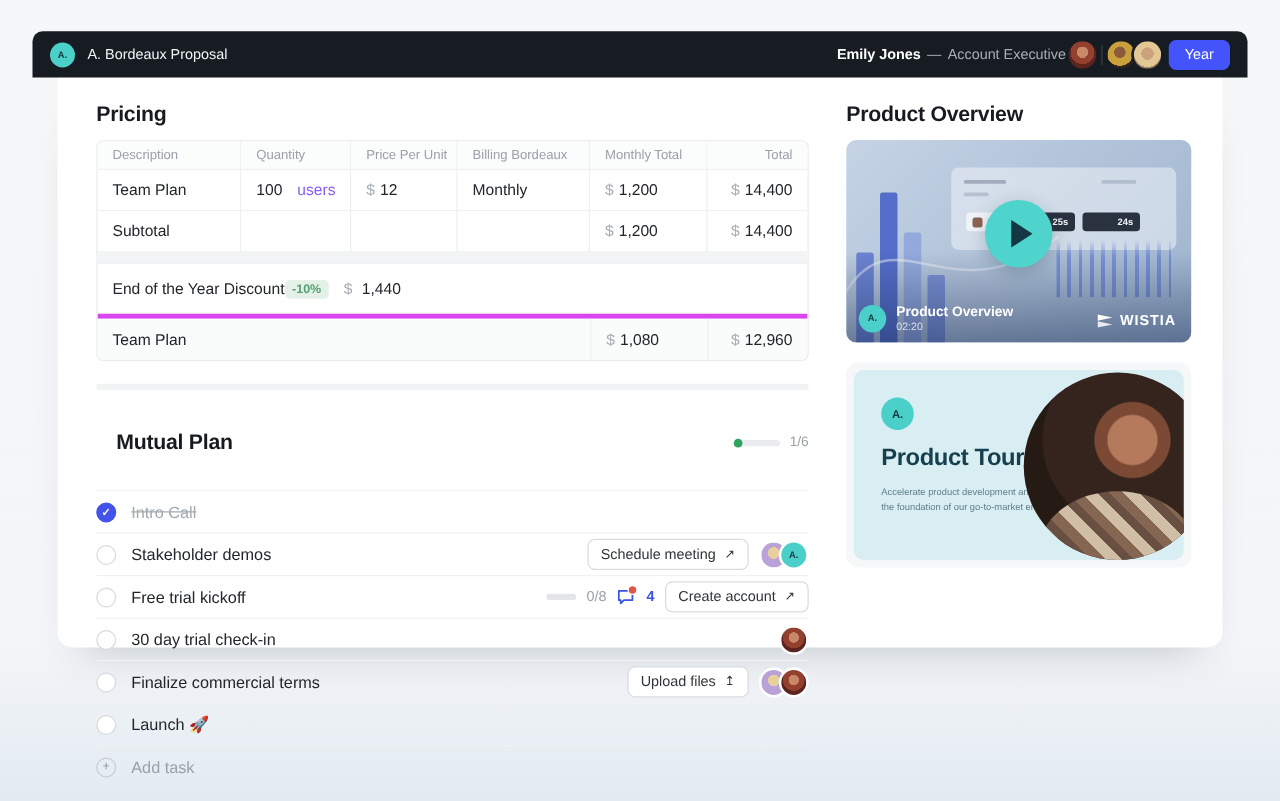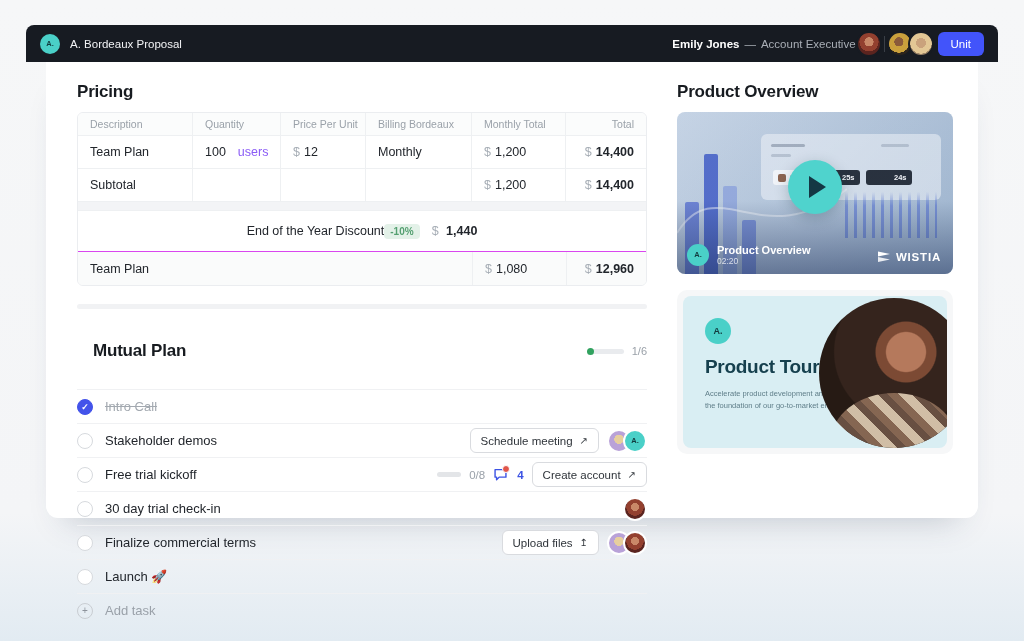--- a/index.html
+++ b/index.html
@@ -44,24 +44,24 @@
   h2{font-size:17px;font-weight:700;color:#171b20;margin:0 0 10px;letter-spacing:-.2px}
 
   
   .p-table{border:1px solid #ebedf0;border-radius:6px;overflow:hidden;font-size:12.5px}
   .p-grid{display:grid;grid-template-columns:115px 88px 85px 106px 94px 80px}
   .p-grid>div{display:flex;align-items:center;padding:0 12px;height:33px;border-right:1px solid #eef0f2;border-bottom:1px solid #eef0f2;box-sizing:border-box;white-space:nowrap}
   .p-grid>div:last-child{border-right:none}
   .p-head>div{height:23px;background:#fbfcfc;color:#9aa1a9;font-size:10.5px}
   .r{justify-content:flex-end}
   .cur{color:#a6adb5;margin-right:4px}
-  .amt-b{font-weight:700}
+  .amt-b{font-weight:400}
   .muted{color:#8b5cf6;margin-left:12px}
   .spacer-band{height:8px;background:#f3f4f6;border-bottom:1px solid #eef0f2}
-  .discount-row{display:flex;align-items:center;justify-content:center;height:40px;padding:0 12px;border-bottom:1px solid #d946ef}
+  .discount-row{display:flex;align-items:center;justify-content:flex-start;height:40px;padding:0 12px;border-bottom:4px solid #d946ef}
   .disc-right{display:flex;align-items:center;gap:12px}
   .badge{background:#e3f1e8;color:#55a071;font-size:10px;font-weight:600;padding:2px 6px;border-radius:4px}
   .final-row{display:grid;grid-template-columns:394px 94px 80px;background:#fafbfb}
   .final-row>div{display:flex;align-items:center;padding:0 12px;height:33px;box-sizing:border-box}
   .final-row>div+div{border-left:1px solid #eef0f2}
 
   .section-divider{height:5px;background:#f1f2f4;border-radius:3px;margin:18px 0 16px}
 
   
   .mp-head{display:flex;align-items:center;justify-content:space-between}
@@ -146,21 +146,21 @@
         <span class="nm">Emily Jones</span>
         <span>—</span>
         <span>Account Executive</span>
       </span>
       <span class="av av-red"></span>
       <span class="tb-divider"></span>
       <span class="tb-pair">
         <span class="av av-yellow"></span>
         <span class="av av-blonde"></span>
       </span>
-      <button class="share-btn">Unit</button>
+      <button class="share-btn">Year</button>
     </div>
   </div>
 
   <div class="page">
 
     <div class="left-col">
 
       <h2>Pricing</h2>
 
       <div class="p-table">

